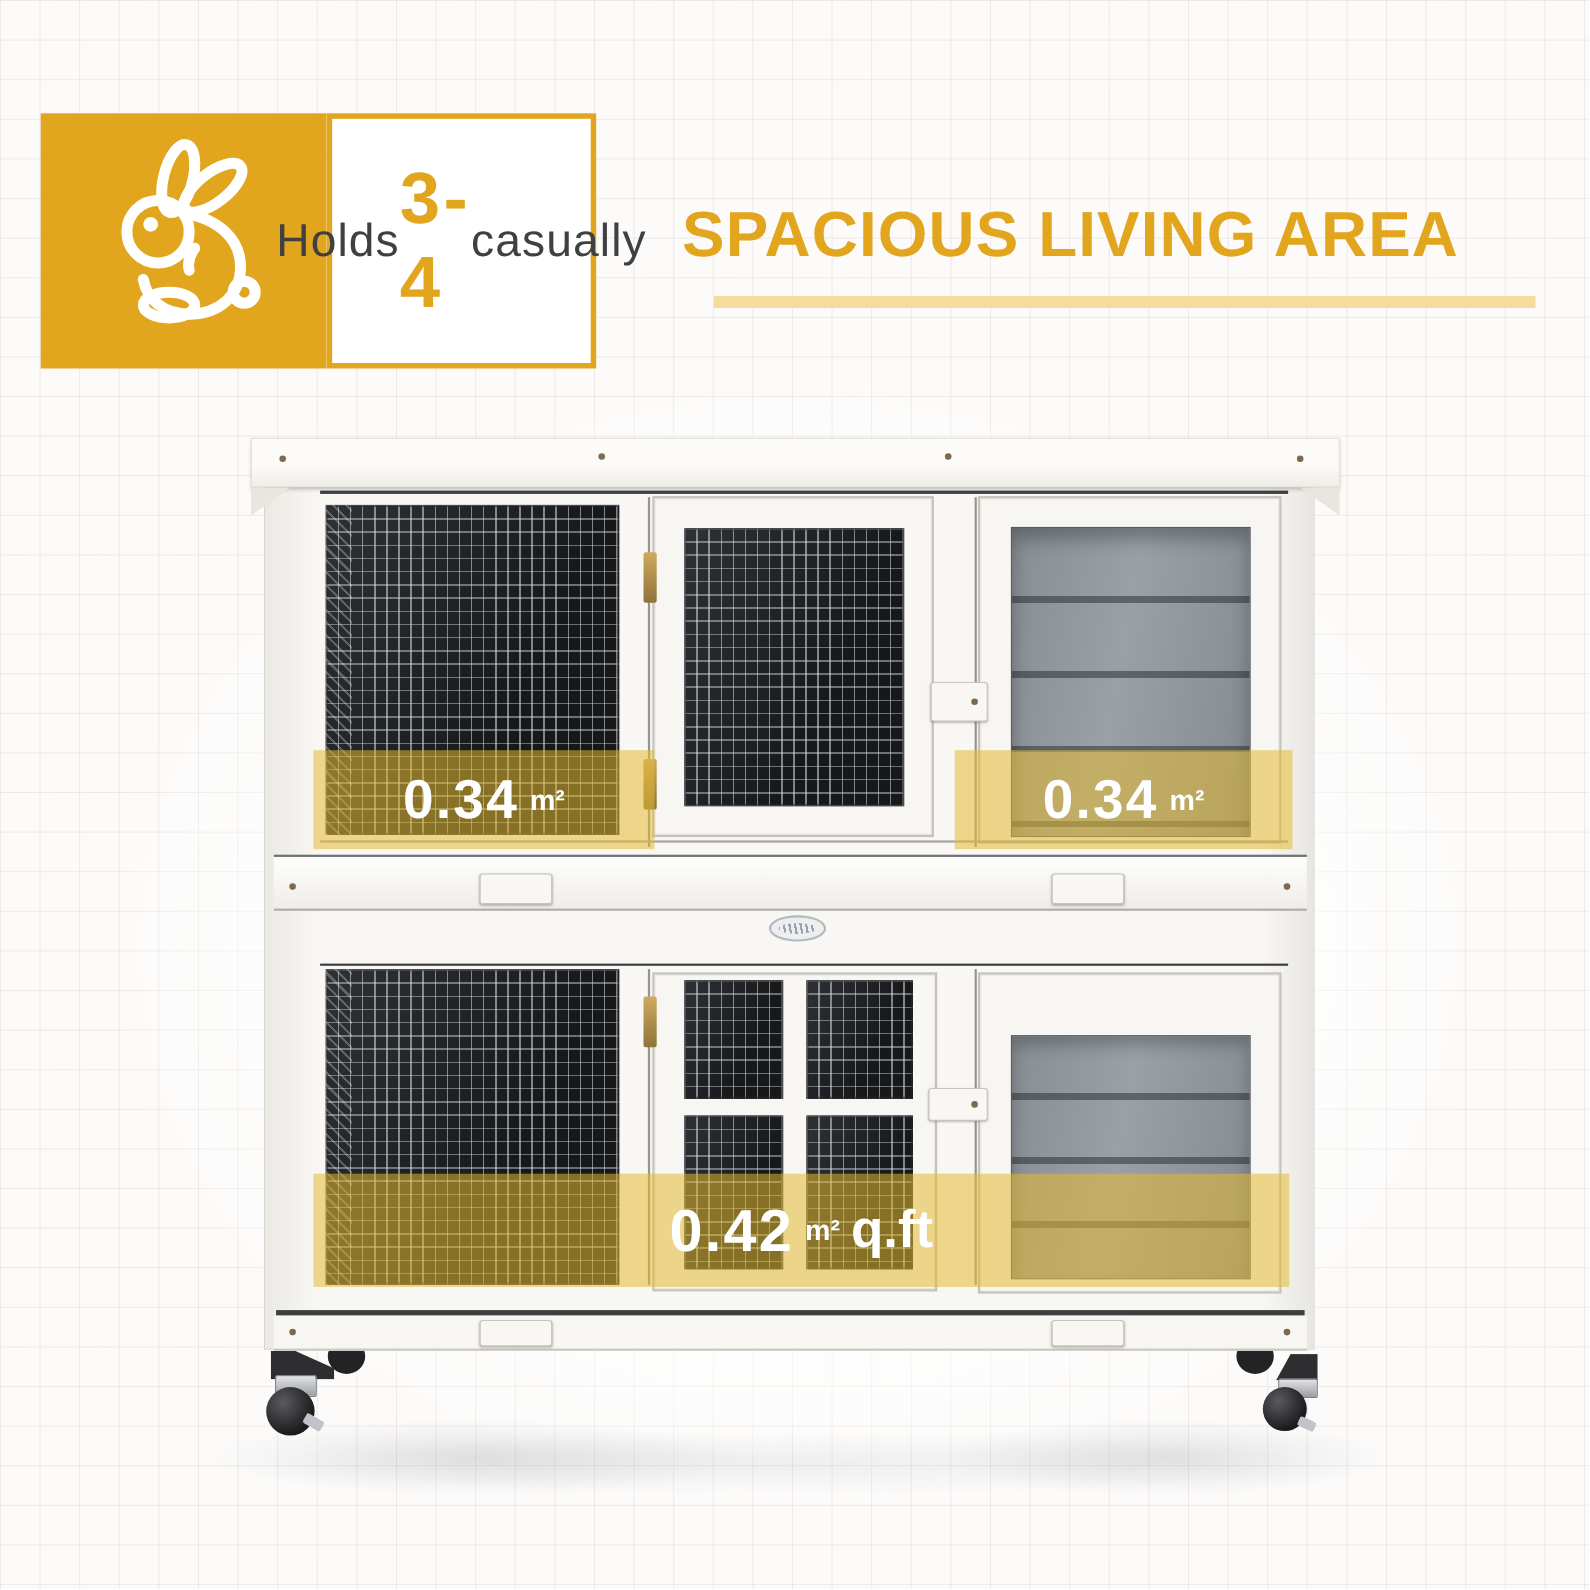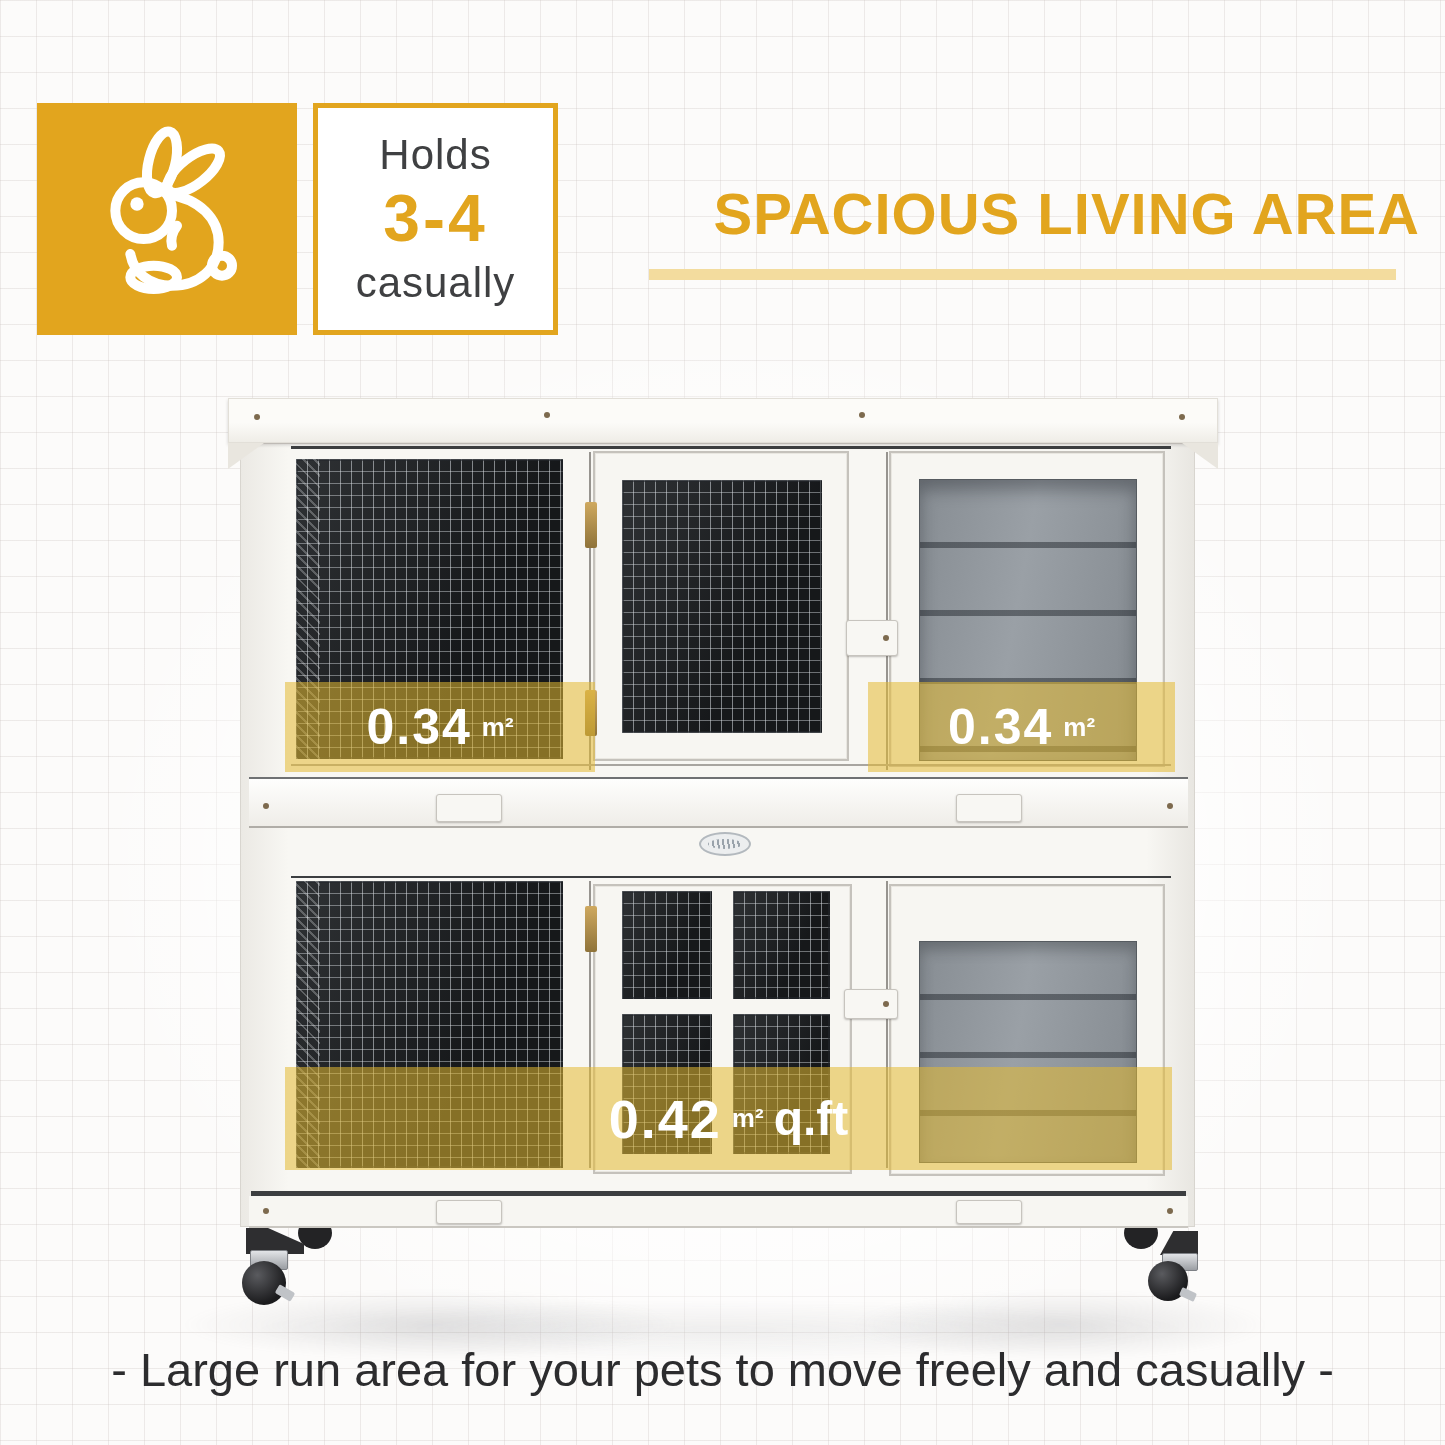--- a/index.html
+++ b/index.html
@@ -19,27 +19,27 @@
     background-size:36px 36px;
     font-family:"Liberation Sans", sans-serif;
   }
   .abs{position:absolute;}
   
   .halo{left:90px;top:330px;width:1270px;height:1060px;
     background:radial-gradient(closest-side, rgba(255,255,255,.95) 55%, rgba(255,255,255,0));}
   
   .badge-square{left:37px;top:103px;width:260px;height:232px;background:var(--accent);
     display:flex;align-items:center;justify-content:center;}
-  .badge-box{left:313px;top:103px;width:245px;height:232px;background:#fff;
+  .badge-box{left:297px;top:103px;width:245px;height:232px;background:#fff;
     border:5px solid var(--accent);box-sizing:border-box;
-    display:flex;flex-direction:column;align-items:center;justify-content:center;}
+    display:flex;flex-direction:row;align-items:center;justify-content:center;}
   .badge-box .l1,.badge-box .l2{font-size:42px;color:var(--text-dark);line-height:1.25;letter-spacing:1px;}
   .badge-box .range{font-size:66px;font-weight:700;color:var(--accent);line-height:1.15;letter-spacing:3px;}
   
-  .heading{left:620px;top:180px;width:800px;text-align:right;
+  .heading{left:620px;top:180px;width:800px;text-align:left;
     font-size:58px;font-weight:700;letter-spacing:1px;color:var(--accent);white-space:nowrap;}
   .heading-underline{left:649px;top:269px;width:747px;height:11px;background:var(--underline);}
   
   .hutch{left:228px;top:395px;width:990px;height:940px;}
   .roof{left:0;top:3px;width:990px;height:45px;
     background:linear-gradient(#fcfbf8 55%,#efede7);
     border:1px solid #e2dfd8;box-sizing:border-box;
     box-shadow:0 2px 3px rgba(90,88,82,.25);z-index:3;}
   .roof-wedge{top:48px;width:36px;height:26px;background:#e9e6df;z-index:3;}
   .wedge-l{left:0;clip-path:polygon(0 0,100% 0,0 100%);}
@@ -238,15 +238,14 @@
       <span class="val">0.42</span>
       <span class="unit">m²</span>
       <span class="suffix">q.ft</span>
     </div>
   </div>
 
   <div class="abs refl" style="left:180px;top:1290px;width:500px;height:70px;"></div>
   <div class="abs refl" style="left:850px;top:1290px;width:420px;height:70px;"></div>
   <div class="abs refl" style="left:240px;top:1300px;width:960px;height:60px;opacity:.6;"></div>
 
-  <div class="abs caption">- Large run area for your pets to move freely and casually -</div>
 
 </div>
 
 </body></html>

